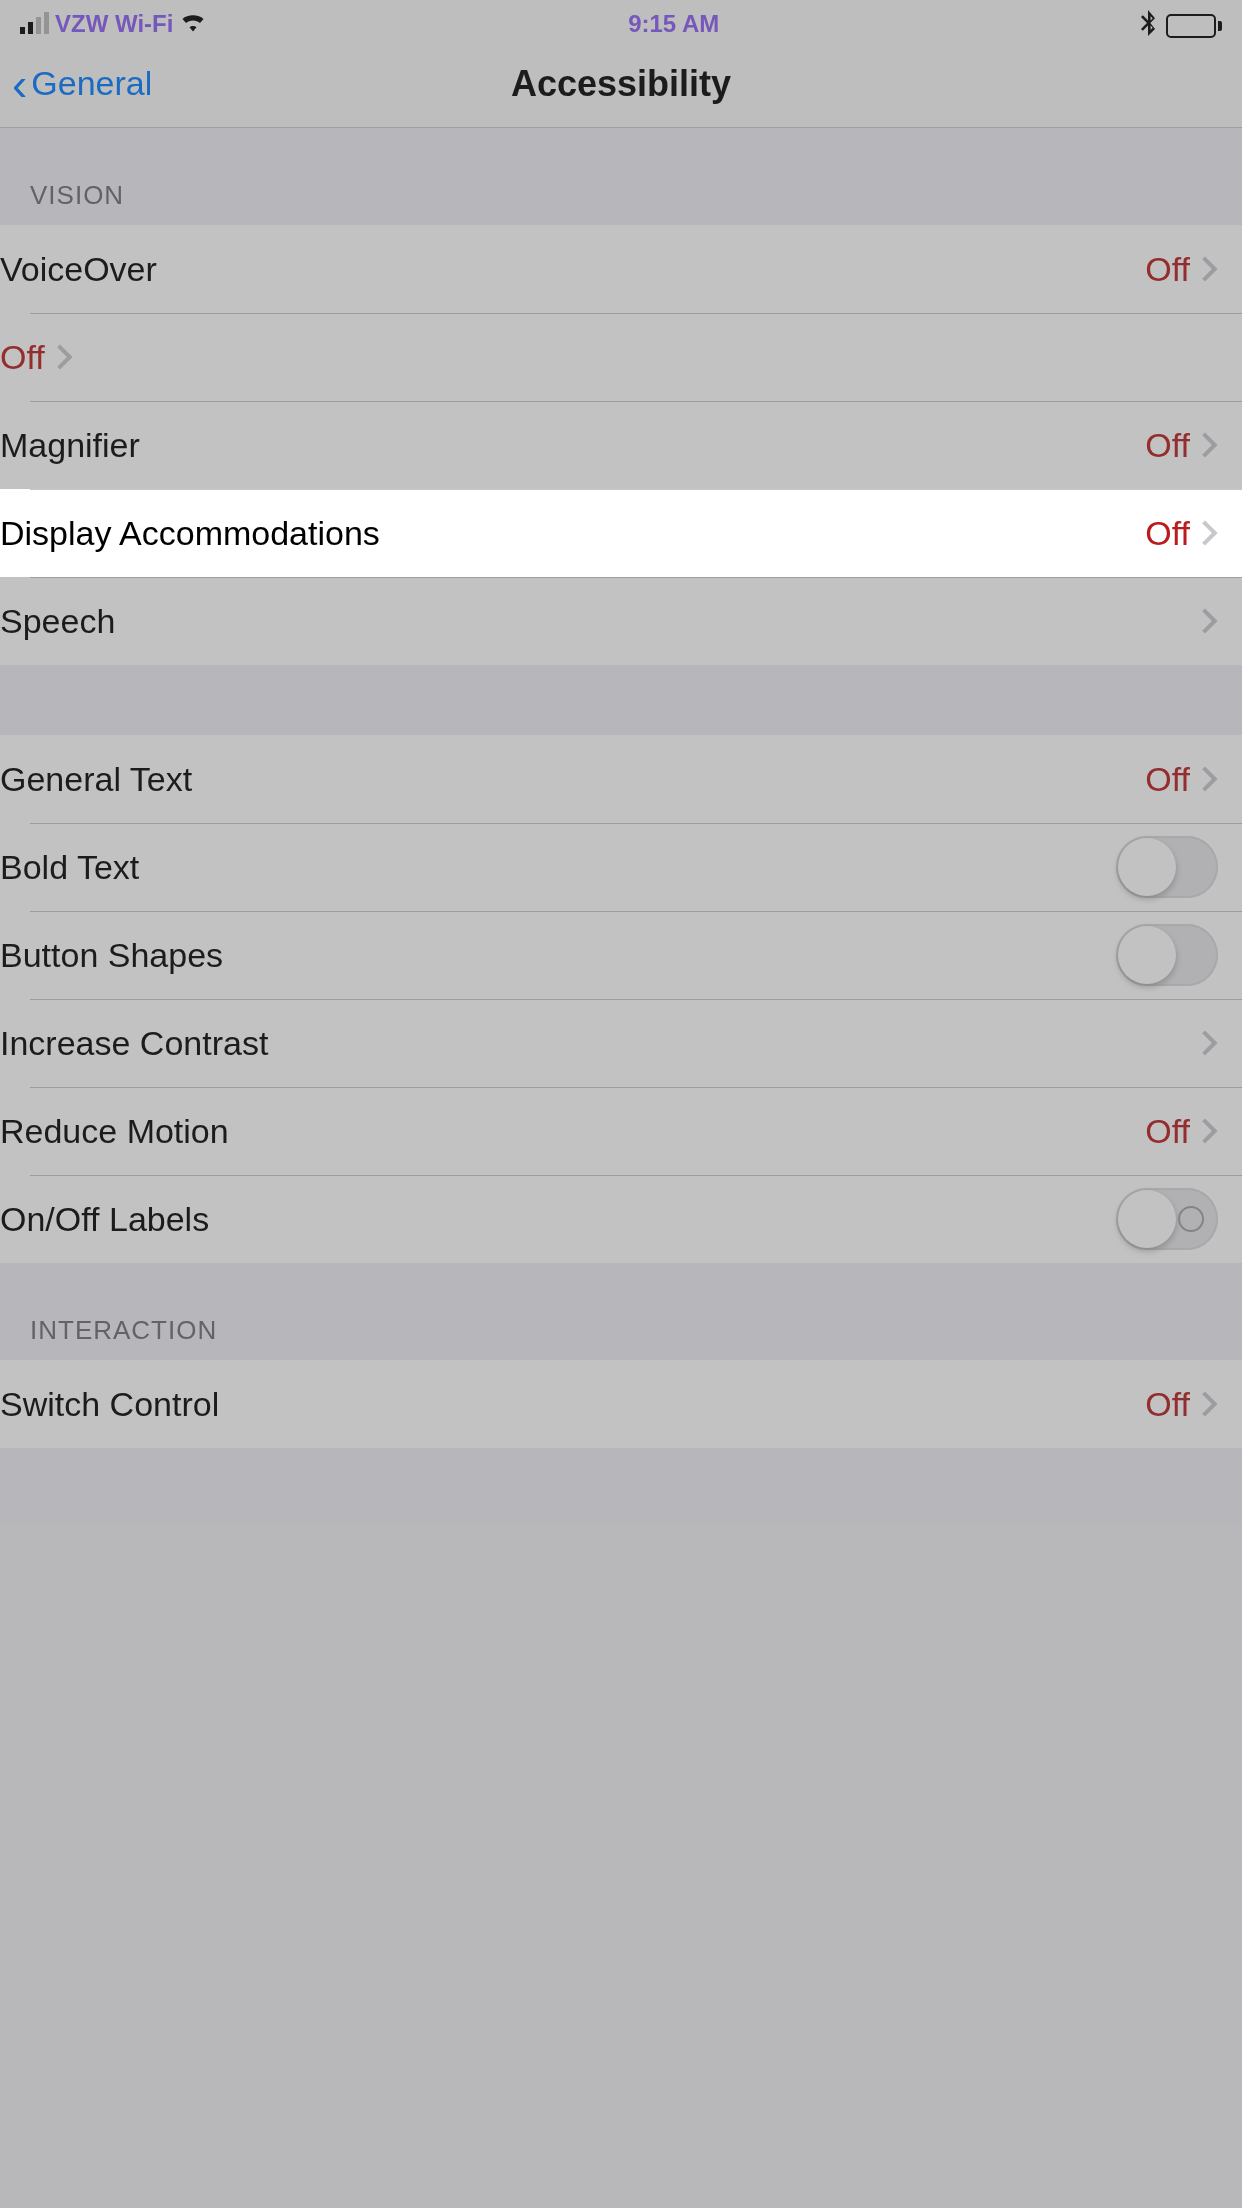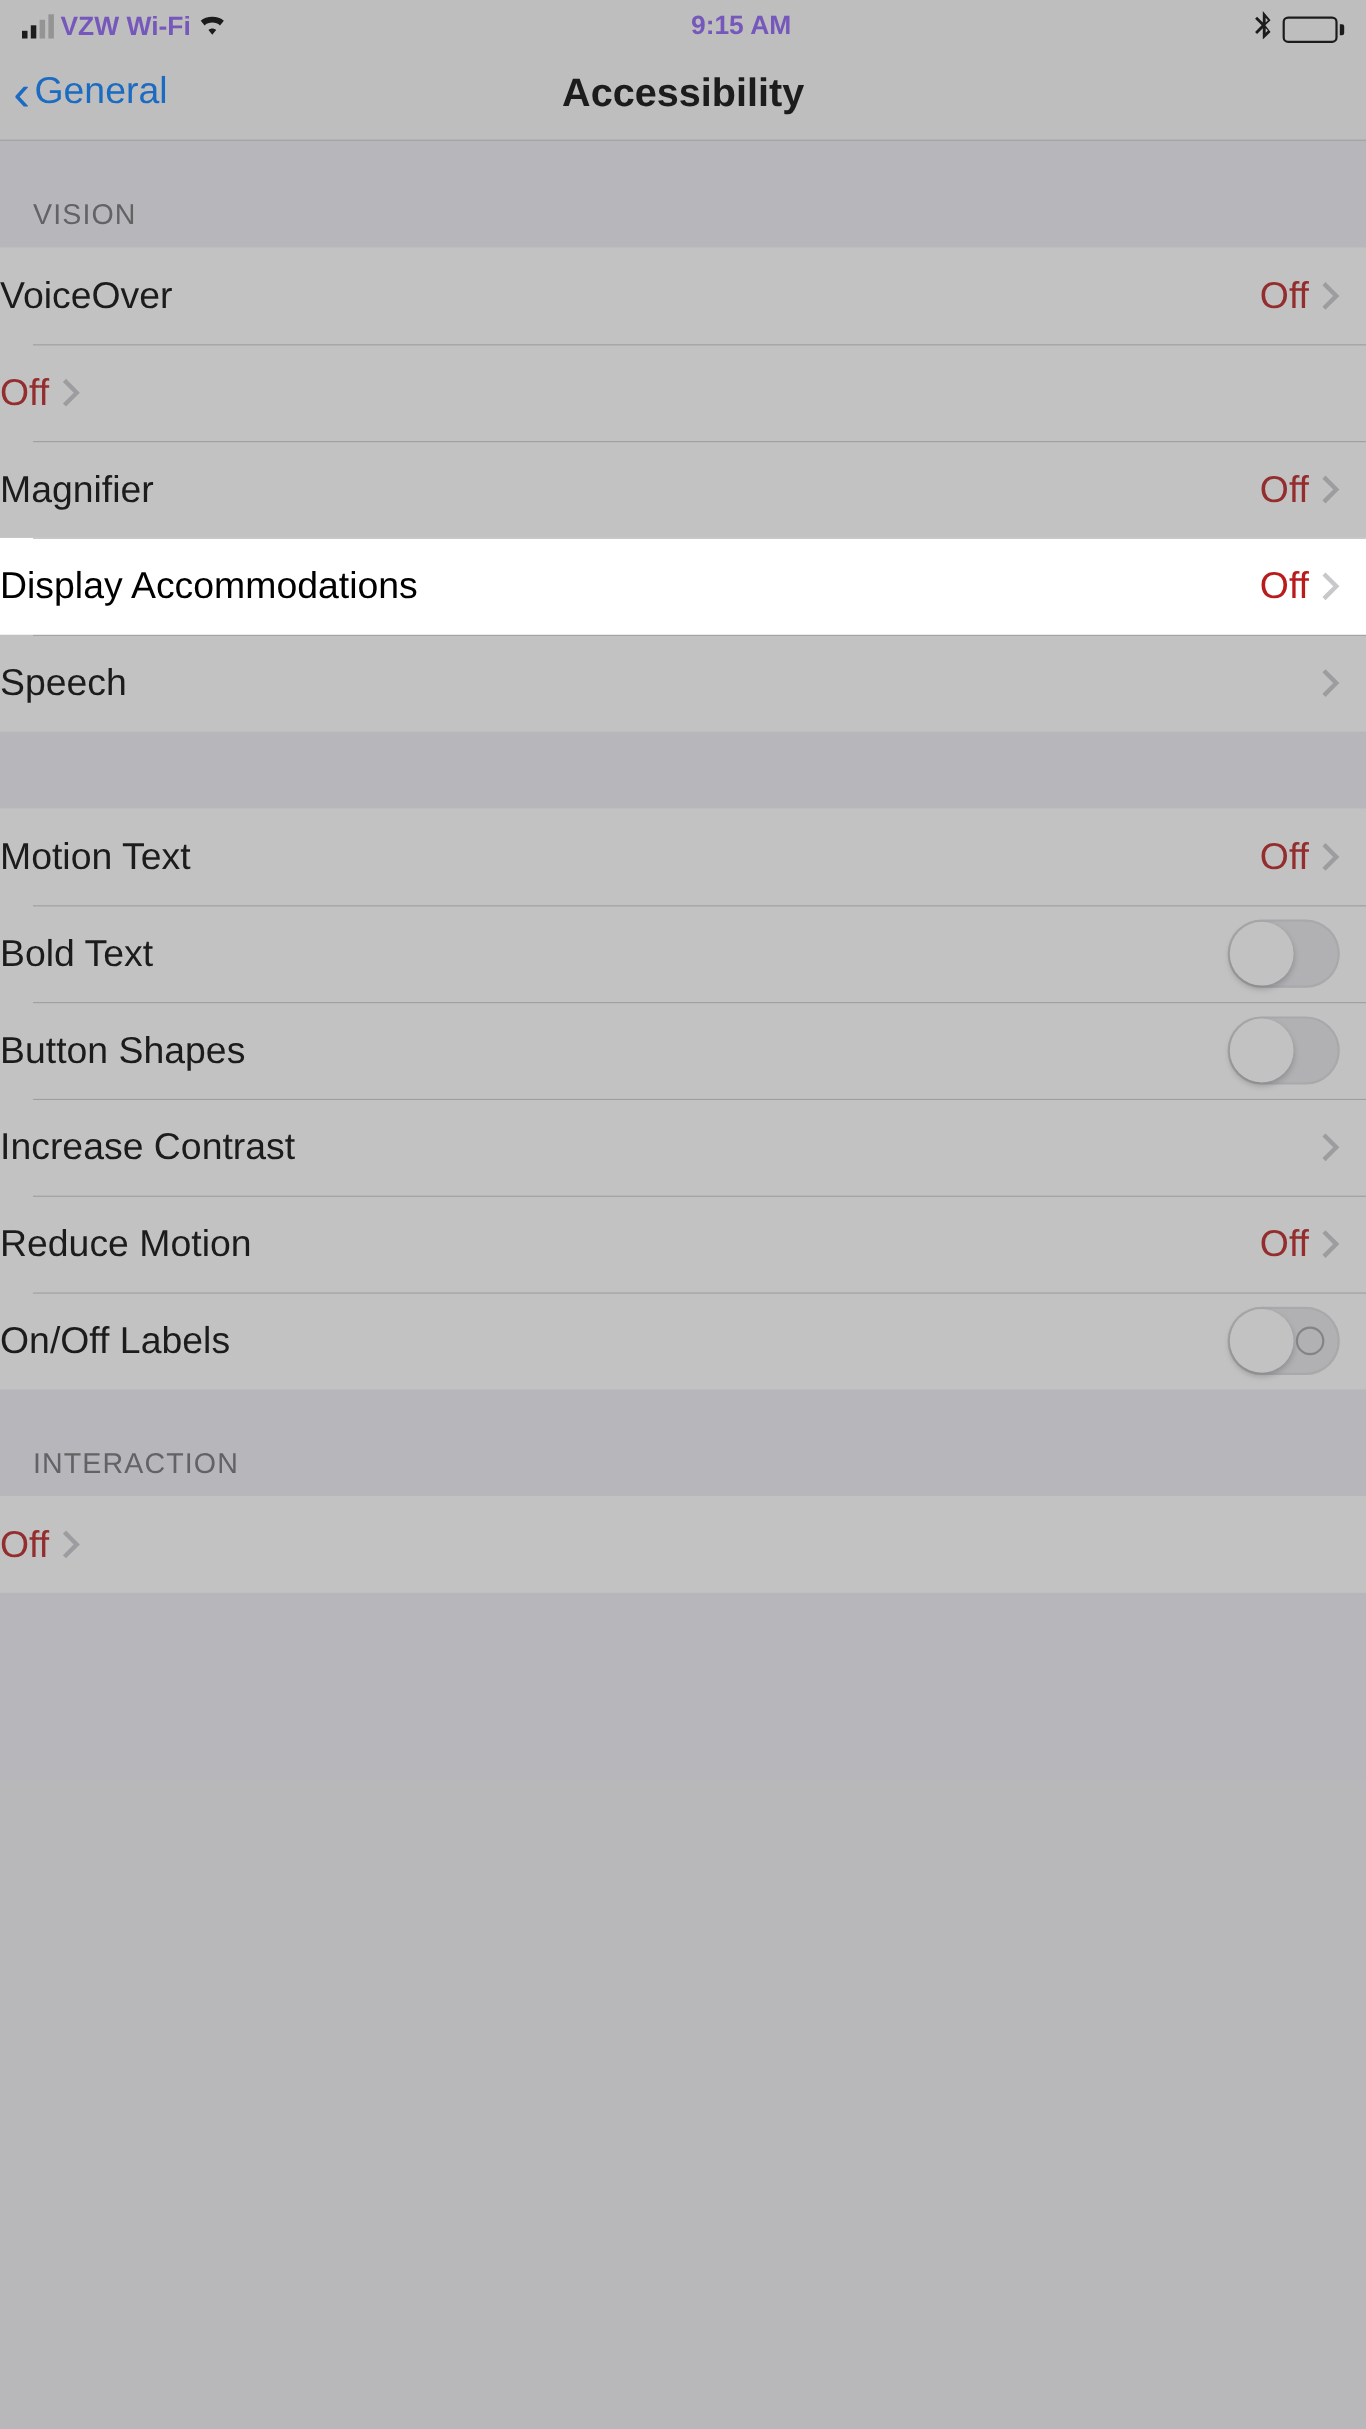--- a/index.html
+++ b/index.html
@@ -125,21 +125,21 @@
             <path fill="none" stroke="#c7c7cc" stroke-width="2.5" d="M1 1l7 7-7 7"></path>
           </svg>
         </span>
     </div>
   </div>
 
   <div class="gap"></div>
 
   <div class="section">
     <div class="row">
-      <span class="row-label">Motion Text</span>
+      <span class="row-label">General Text</span>
       <span class="row-value">Off</span>
       <span class="chevron">
           <svg viewBox="0 0 10 16">
             <path fill="none" stroke="#c7c7cc" stroke-width="2.5" d="M1 1l7 7-7 7"></path>
           </svg>
         </span>
     </div>
     <div class="row">
       <span class="row-label">Bold Text</span>
       <span class="toggle">
@@ -173,20 +173,21 @@
       <span class="row-label">On/Off Labels</span>
       <span class="toggle label-ring">
           <span class="toggle-knob"></span>
         </span>
     </div>
   </div>
 
   <div class="section-header">INTERACTION</div>
   <div class="section">
     <div class="row">
+      <span class="row-label">Switch Control</span>
       <span class="row-value">Off</span>
       <span class="chevron">
           <svg viewBox="0 0 10 16">
             <path fill="none" stroke="#c7c7cc" stroke-width="2.5" d="M1 1l7 7-7 7"></path>
           </svg>
         </span>
     </div>
   </div>
 
 </div>

